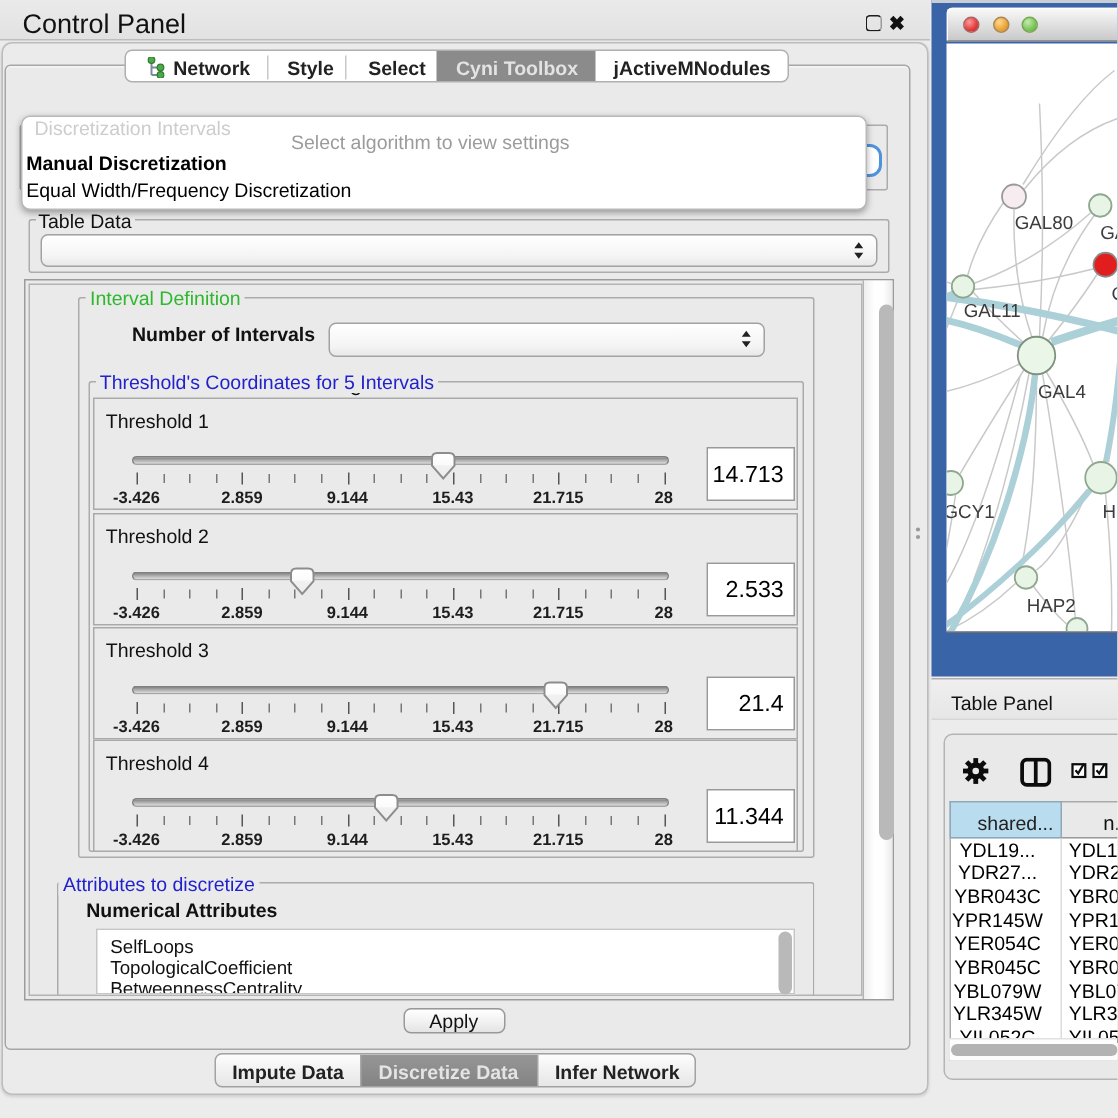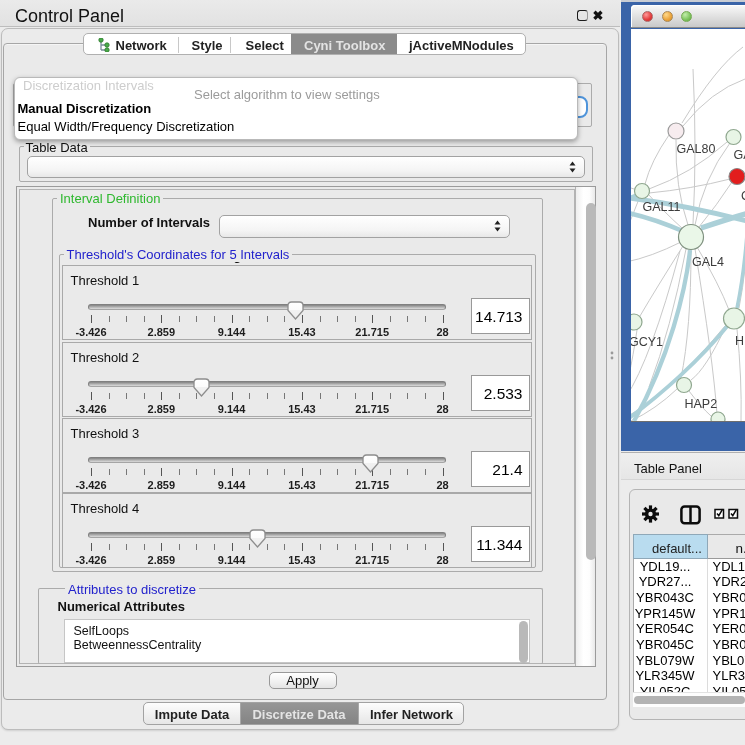--- a/index.html
+++ b/index.html
@@ -86,21 +86,21 @@
 .tkm { position:absolute; top:50px; width:1px; height:5.5px; background:#777; }
 .slbl { position:absolute; top:59.5px; transform:translateX(-50%); font-size:11px;
   font-weight:bold; color:#1d1d1d; }
 .thumb { position:absolute; top:35px; }
 .vbox { position:absolute; left:407.5px; top:31.5px; width:59px; height:36px; background:#fff;
   border:1px solid #999; font-size:15.5px; color:#000; text-align:right;
   padding:9.5px 6px 0 0; }
 
 
 #grp-attr { left:38px; top:587.5px; width:504.5px; height:76px; border-bottom:none; }
-#ti-attr { left:65px; top:581.5px; color:#2222cc; }
+#ti-attr { left:39px; top:581.5px; color:#2222cc; }
 #lbl-num { position:absolute; left:57.5px; top:598.5px; font-size:13px; font-weight:bold; color:#111; }
 #alist { position:absolute; left:63.5px; top:618.5px; width:466.5px; height:44.5px;
   background:#fff; border:1px solid #c6c6c6; font-size:12.5px; color:#111; overflow:hidden;
   padding-top:4px; }
 #alist div { padding-left:9px; height:14.3px; line-height:14.5px; }
 #alist-sb { position:absolute; left:518.5px; top:620.5px; width:9px; height:42px;
   background:#b9b9b9; border-radius:4.5px; }
 
 
 #apply { position:absolute; left:268.5px; top:671.5px; width:68px; height:17.5px;
@@ -377,20 +377,21 @@
     <path d="M 1,4.5 Q 1,1 4.5,1 L 12.5,1 Q 16,1 16,4.5 L 16,9.5 L 8.5,18 L 1,9.5 Z" fill="url(#thg)" stroke="#8d8d8d" stroke-width="1.3"></path>
   </svg>
   <div class="vbox">11.344</div>
 </div>
 
   <div class="group" id="grp-attr"></div>
   <div class="gtitle" id="ti-attr">Attributes to discretize</div>
   <div id="lbl-num">Numerical Attributes</div>
   <div id="alist">
     <div>SelfLoops</div>
+    <div>TopologicalCoefficient</div>
     <div>BetweennessCentrality</div>
   </div>
   <div id="alist-sb"></div>
 
 <div id="apply">Apply</div>
 <div id="segs">
   <div class="sg sel" style="left:96px;width:118px;">Discretize Data</div>
   <div class="dv" style="left:96px"></div>
   <div class="dv" style="left:214px"></div>
   <div class="sg" style="left:0;width:96px;">Impute Data</div>
@@ -503,21 +504,21 @@
 <svg class="chk" style="left:713.5px" width="11" height="11" viewBox="0 0 11 11">
   <rect x="1" y="1.5" width="8.5" height="8.5" fill="#fff" stroke="#0c0c0c" stroke-width="1.5"></rect>
   <path d="M3,5.5 L4.8,7.6 L8.6,1.2" fill="none" stroke="#0c0c0c" stroke-width="1.5"></path>
   </svg>
 <svg class="chk" style="left:727.5px" width="11" height="11" viewBox="0 0 11 11">
   <rect x="1" y="1.5" width="8.5" height="8.5" fill="#fff" stroke="#0c0c0c" stroke-width="1.5"></rect>
   <path d="M3,5.5 L4.8,7.6 L8.6,1.2" fill="none" stroke="#0c0c0c" stroke-width="1.5"></path>
   </svg>
 
 <div id="tbl"></div>
-<div class="hc1">default...</div>
+<div class="hc1">shared...</div>
 <div class="hc2">n...</div>
 <div class="trow" style="top:558.5px">
     <span class="c1">YDL19...</span>
     <span class="c2">YDL194W</span>
   </div>
 <div class="trow" style="top:574.2px">
     <span class="c1">YDR27...</span>
     <span class="c2">YDR277C</span>
   </div>
 <div class="trow" style="top:589.9px">

